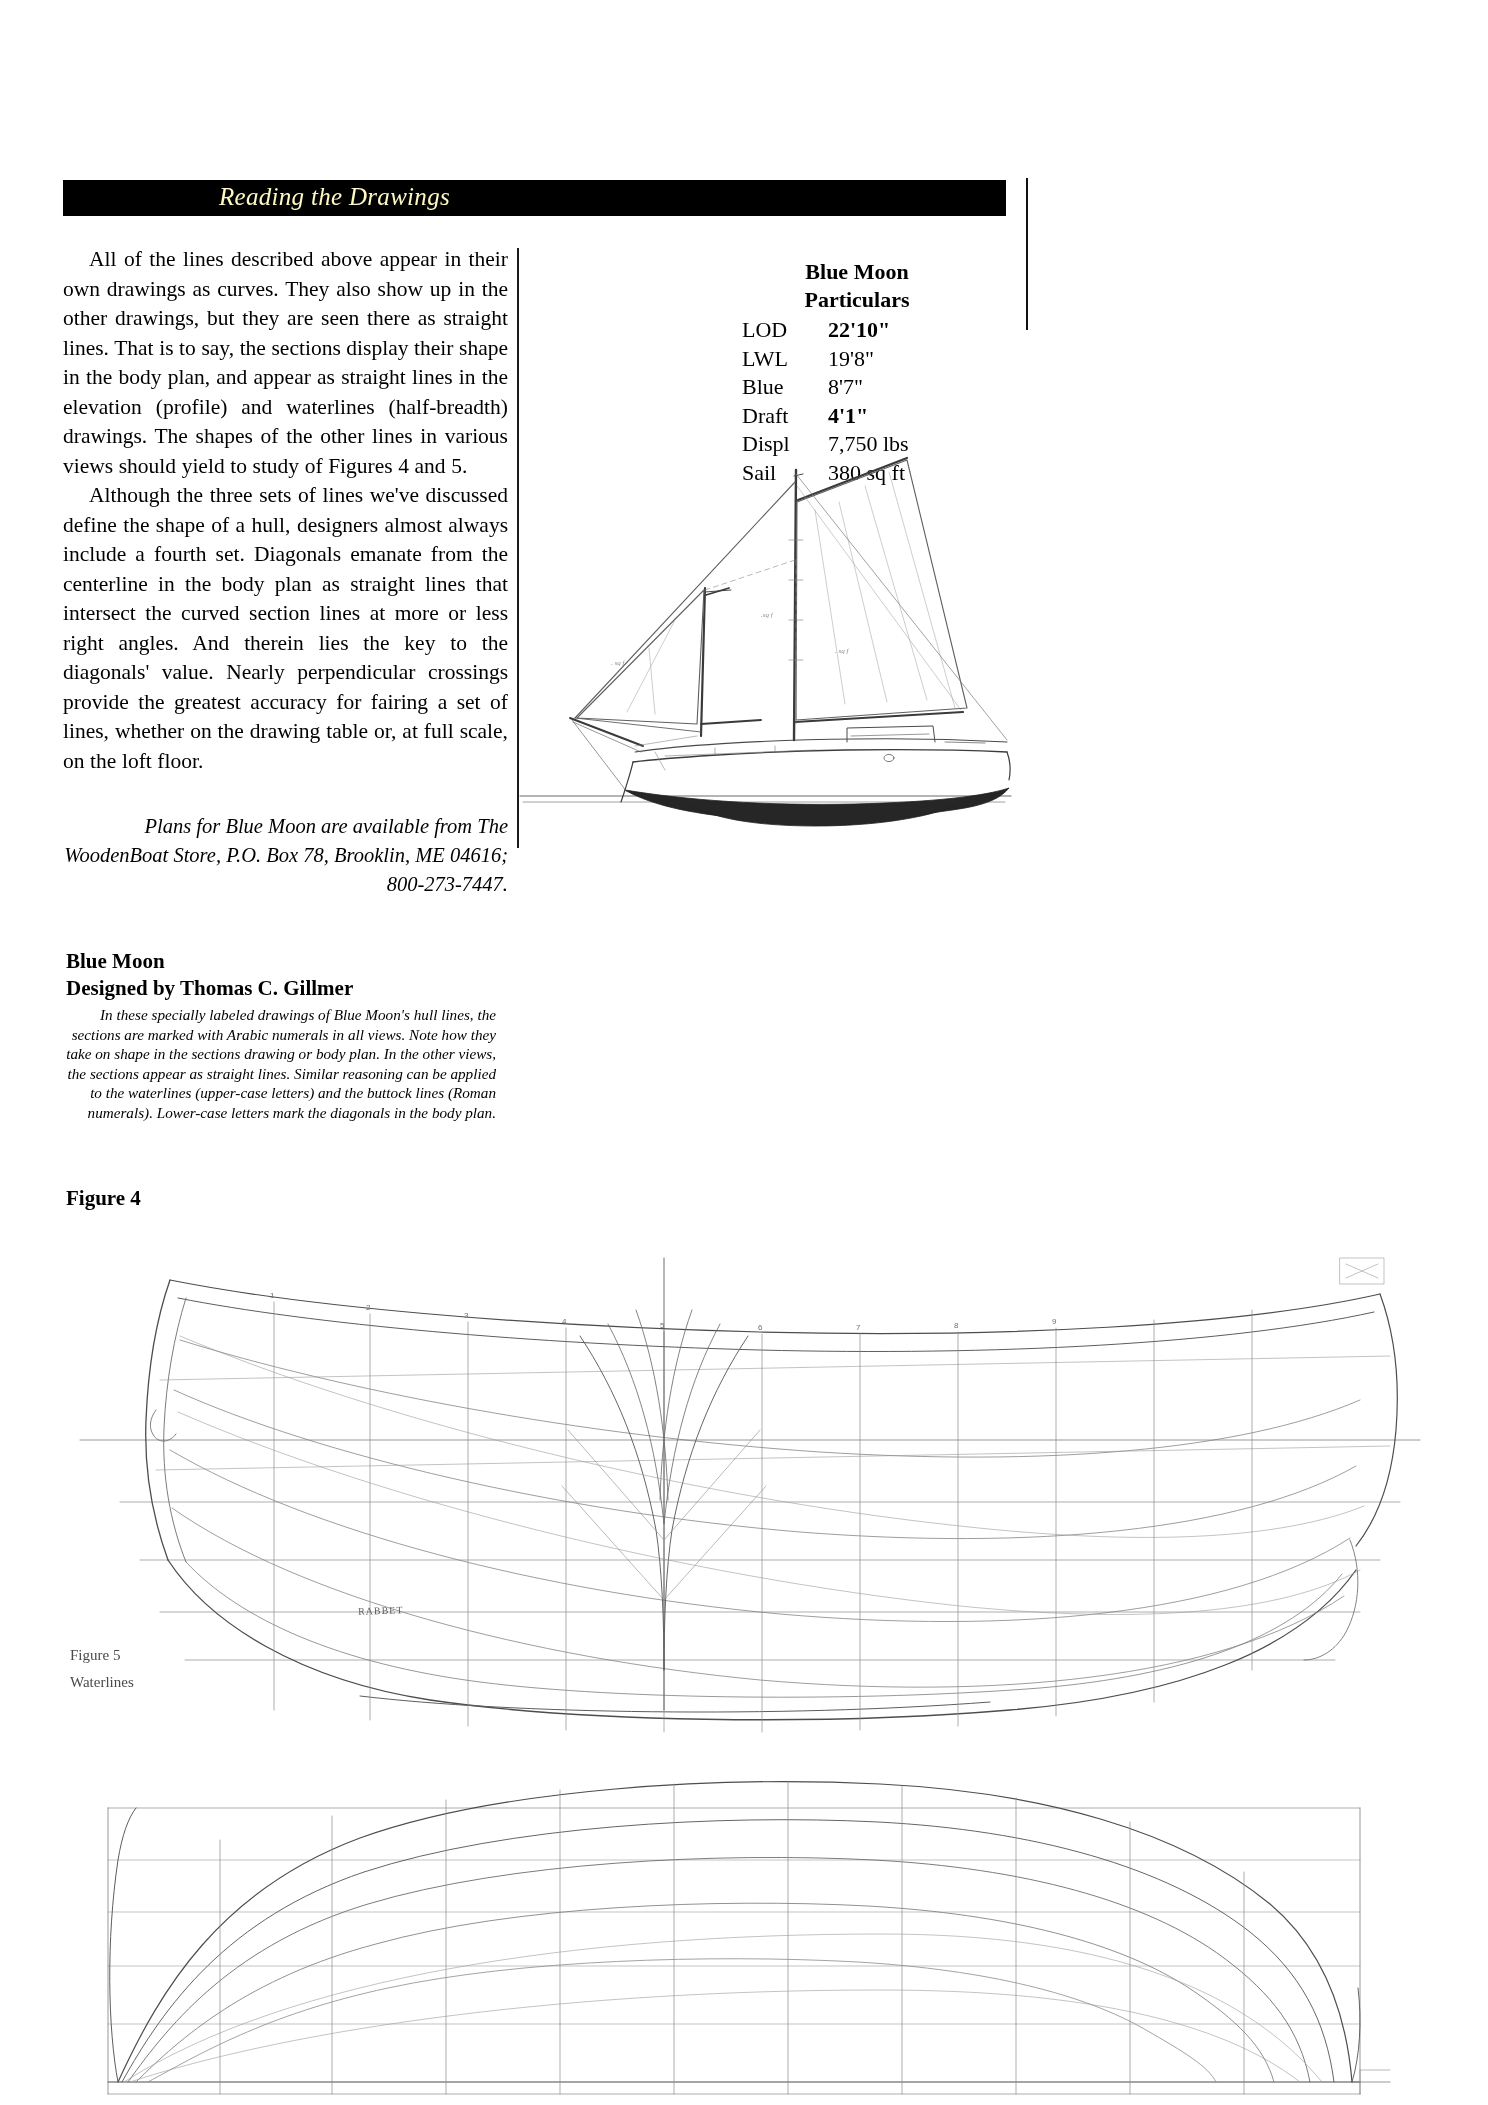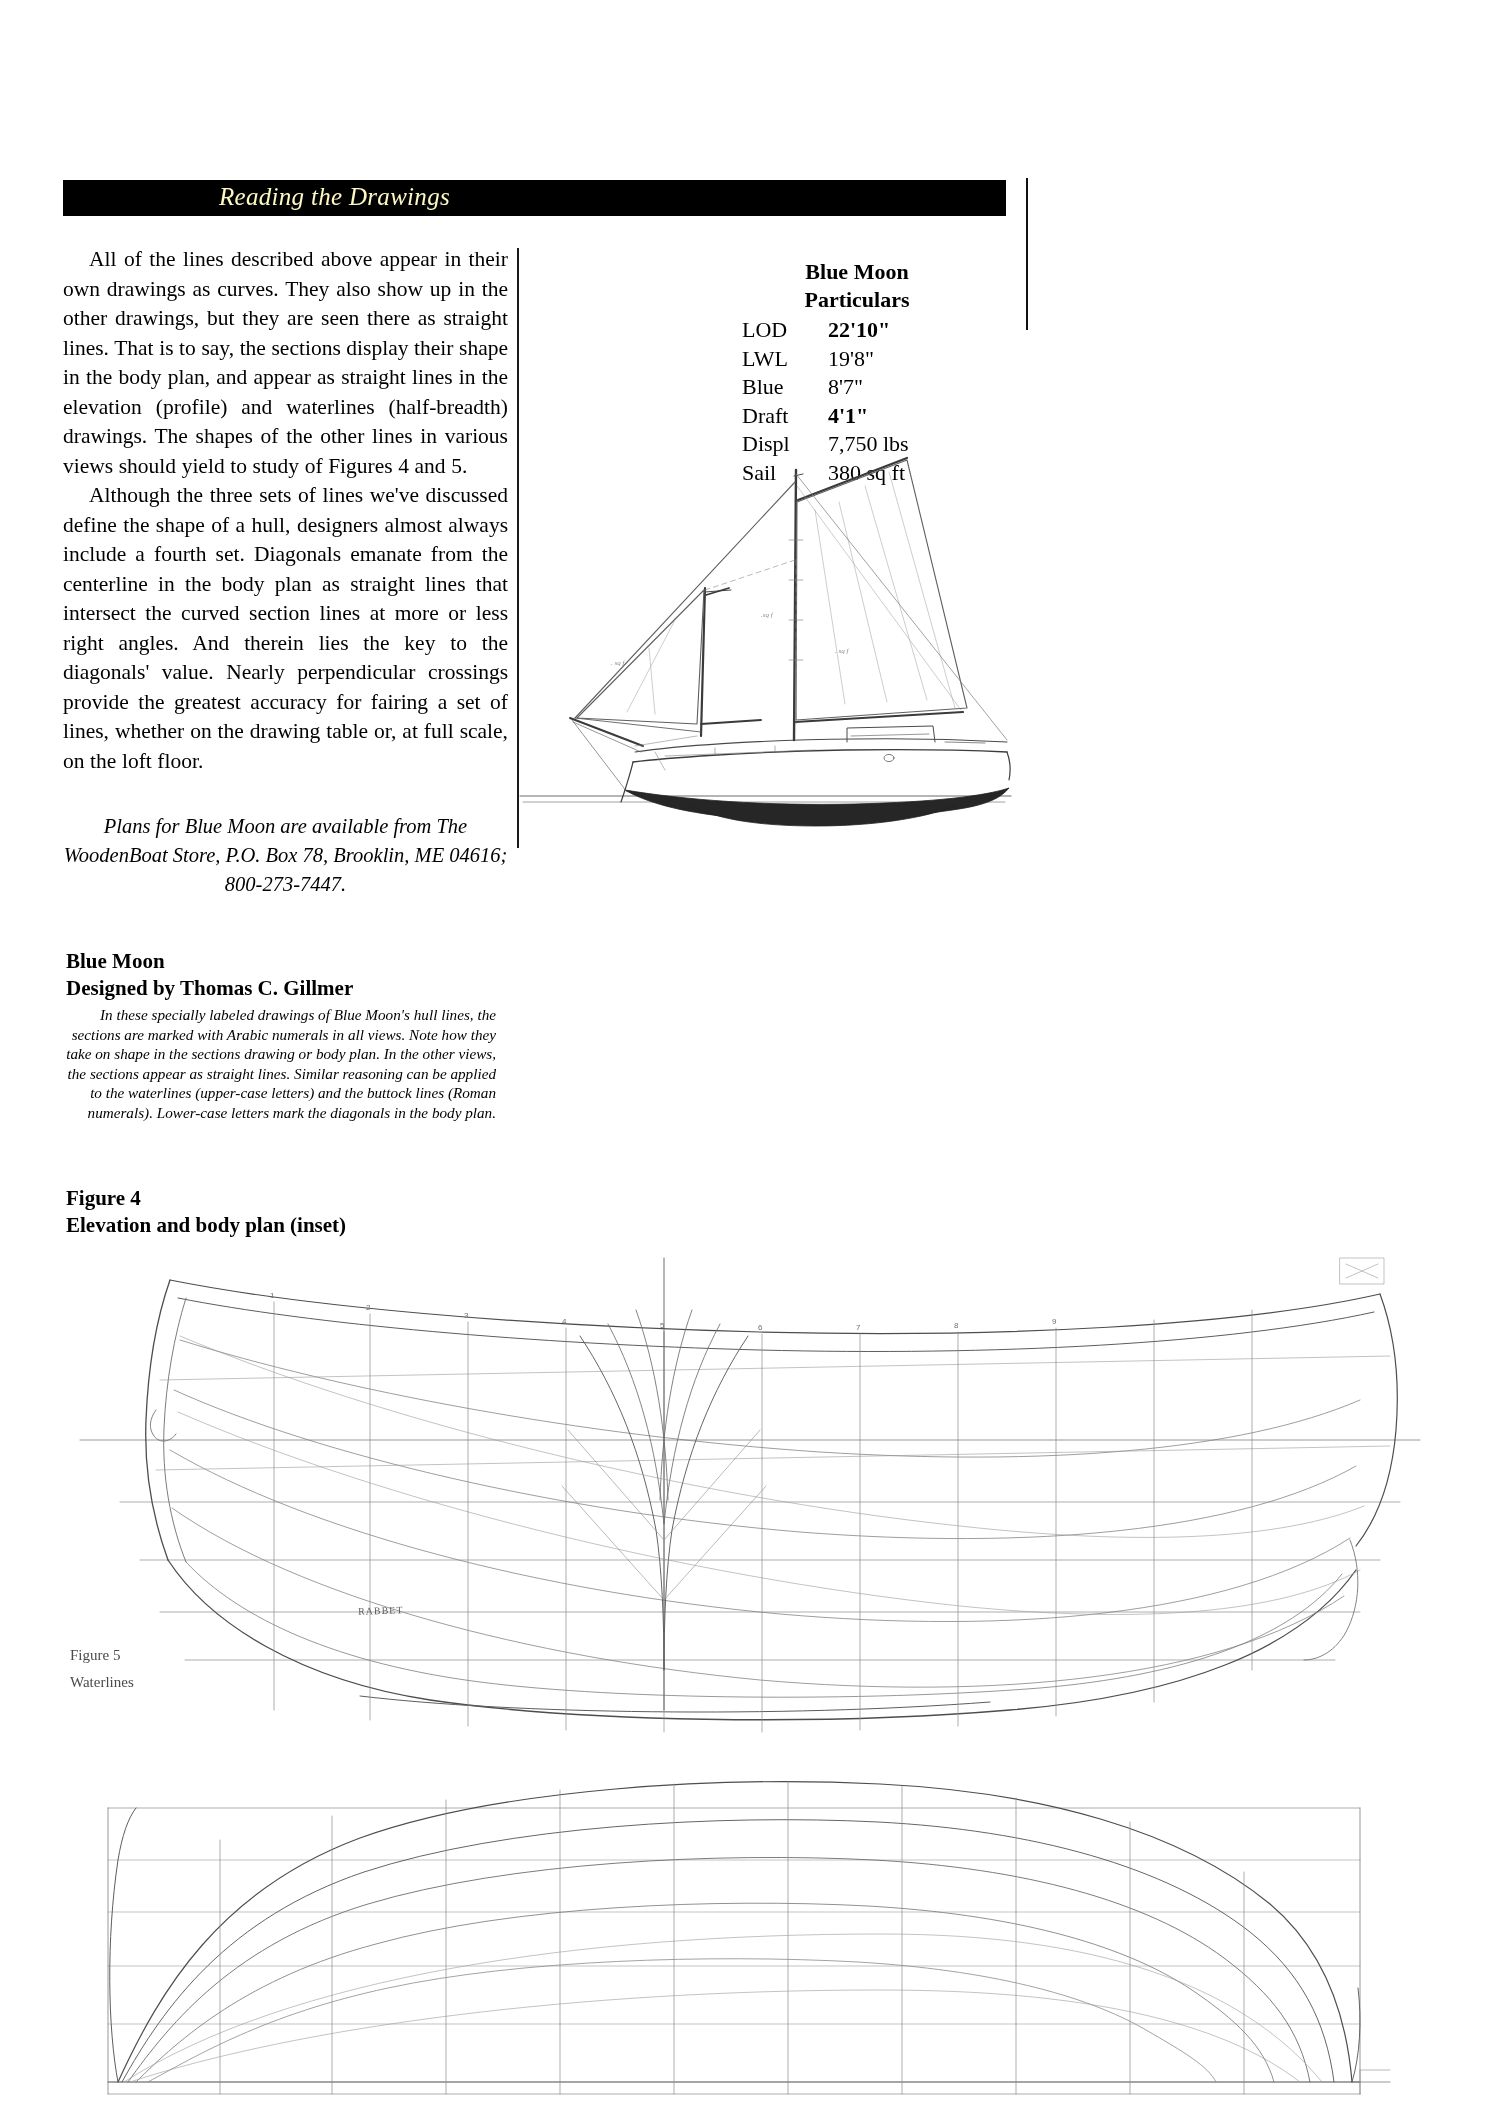--- a/index.html
+++ b/index.html
@@ -73,21 +73,21 @@
     text-align: justify;
     text-indent: 26px;
     margin: 0 0 0 0;
     hyphens: none;
     word-spacing: 0.2px;
   }
   .note-p {
     font-size: 20.5px;
     line-height: 29px;
     font-style: italic;
-    text-align: center;
+    text-align: right;
     text-indent: 0;
     margin: 36px 0 0 0;
   }
 
   
   .col-rule {
     position: absolute;
     left: 517px;
     top: 248px;
     width: 2px;
@@ -347,21 +347,20 @@
   </div>
 
   <div class="caption-block">
     <div class="cap-title">Blue Moon</div>
     <div class="cap-sub">Designed by Thomas C. Gillmer</div>
     <div class="cap-body">In these specially labeled drawings of Blue Moon's hull lines, the sections are marked with Arabic numerals in all views. Note how they take on shape in the sections drawing or body plan. In the other views, the sections appear as straight lines. Similar reasoning can be applied to the waterlines (upper-case letters) and the buttock lines (Roman numerals). Lower-case letters mark the diagonals in the body plan.</div>
   </div>
 
   <div class="fig4-head">
     <div class="fig4-l1">Figure 4</div>
-    <div class="fig4-l2">Elevation and body plan (inset)</div>
   </div>
 
   <div class="lines-drawing">
     <svg width="1370" height="560" viewBox="0 0 1370 560" xmlns="http://www.w3.org/2000/svg">
       <g fill="none" stroke="#6b6b6b" stroke-width="0.85" stroke-linejoin="round" stroke-linecap="round">
 
         <path d="M20 200 L1360 200" stroke="#7d7d7d" stroke-width="0.8"></path>
         <path d="M60 262 L1340 262" stroke="#8b8b8b" stroke-width="0.7"></path>
         <path d="M80 320 L1320 320" stroke="#8b8b8b" stroke-width="0.7"></path>
         <path d="M100 372 L1300 372" stroke="#8b8b8b" stroke-width="0.7"></path>

